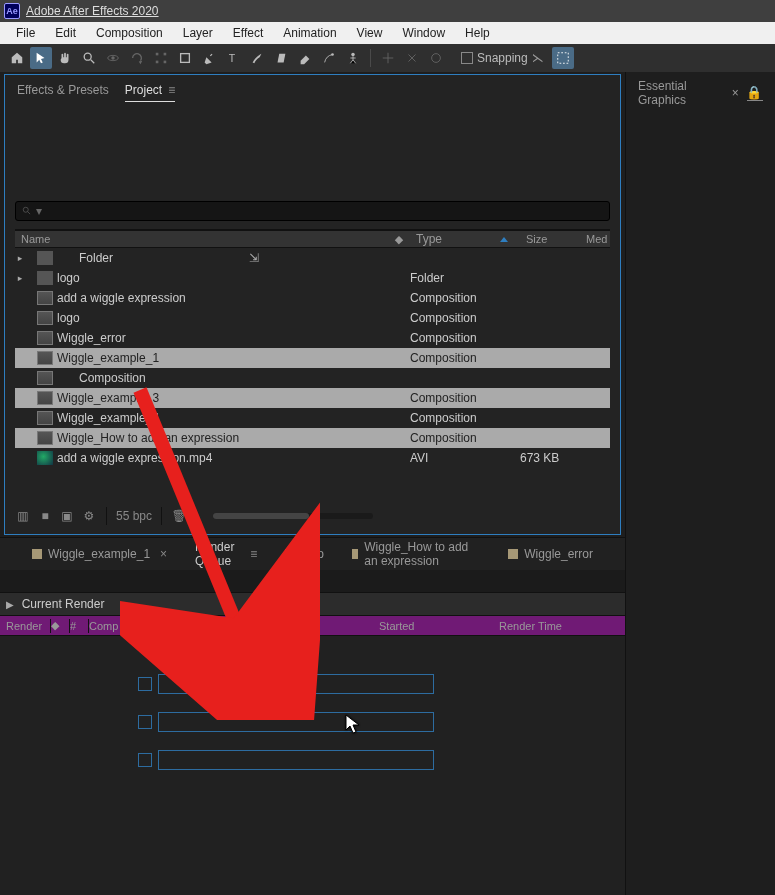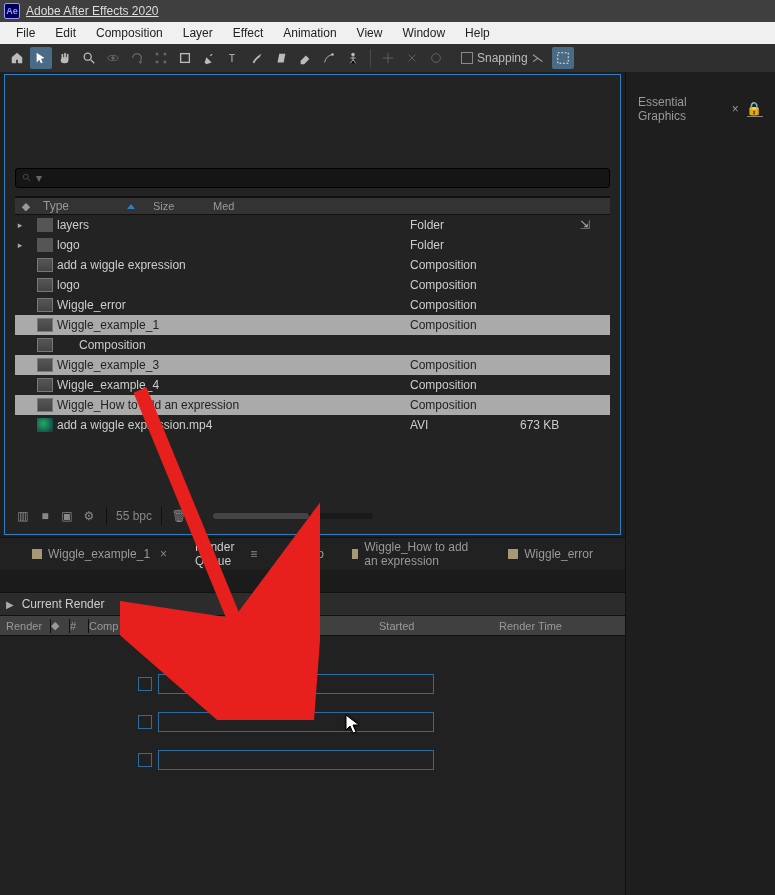--- a/index.html
+++ b/index.html
@@ -42,21 +42,21 @@
   .tool svg{width:14px;height:14px;}
   .tool.dim{color:#666;}
   .tool-sep{width:1px;height:18px;background:#4a4a4a;margin:0 4px;}
   .snapping{margin-left:12px;display:flex;align-items:center;gap:4px;color:#bbb;}
   .snapping .box{width:12px;height:12px;border:1px solid #888;}
 
   
   .main{display:flex;height:calc(100% - 22px - 22px - 28px);}
   .left-col{flex:1;display:flex;flex-direction:column;}
   .right-col{width:175px;background:var(--bg-dark);border-left:1px solid #111;}
-  .right-col .panel-head{padding:7px 12px;color:var(--text-dim);display:flex;justify-content:space-between;margin-top:16px;}
+  .right-col .panel-head{padding:7px 12px;color:var(--text-dim);display:flex;justify-content:space-between;}
   .right-col .panel-head .lock{font-size:13px;}
 
   
   .project-panel{border:1px solid var(--ae-blue);margin:2px 4px;background:#232323;height:461px;display:flex;flex-direction:column;}
   .panel-tabs{display:flex;gap:16px;padding:8px 12px 6px 12px;}
   .panel-tab{color:var(--text-dim);padding-bottom:4px;}
   .panel-tab.active{color:#ddd;border-bottom:1px solid #ddd;}
   .panel-tab .hamb{margin-left:6px;color:#888;}
 
   .project-preview{flex:0 0 85px;}
@@ -102,21 +102,21 @@
   .comp-tabs{display:flex;align-items:center;height:32px;padding:0 18px;gap:0;}
   .ctab{display:flex;align-items:center;gap:6px;padding:0 14px;height:100%;color:#999;position:relative}
   .ctab .sq{width:10px;height:10px;background:var(--tan)}
   .ctab .close{color:#888;margin-left:4px}
   .ctab.active{color:#ccc}
   .ctab .hamb{color:#888;margin-left:4px}
 
   .render-gap{height:22px;background:#1b1b1b}
   .current-render{height:24px;background:#2c2c2c;display:flex;align-items:center;padding:0 6px;gap:8px;border-top:1px solid #111;border-bottom:1px solid #111}
   .current-render .caret{font-size:10px;color:#aaa}
-  .rq-head{display:flex;align-items:center;height:20px;background:#404040;border-bottom:1px solid #111;padding:0 6px;}
+  .rq-head{display:flex;align-items:center;height:20px;background:#701a75;border-bottom:1px solid #111;padding:0 6px;}
   .rqcol{color:var(--text-dim);font-size:11px}
   .rqcol.render{width:44px}
   .rqcol.tag{width:18px}
   .rqcol.num{width:18px}
   .rqcol.comp{width:190px}
   .rqcol.status{width:100px}
   .rqcol.started{width:120px}
   .rqcol.rtime{width:120px}
 
   .rq-body{flex:1;position:relative;background:#212121}
@@ -262,46 +262,52 @@
       <svg viewBox="0 0 16 16">
         <rect x="2" y="2" width="12" height="12" fill="none" stroke="currentColor" stroke-dasharray="2"></rect>
       </svg>
     </div>
 </div>
 
 <div class="main">
   <div class="left-col">
 
     <div class="project-panel">
+      <div class="panel-tabs">
+        <div class="panel-tab">Effects &amp; Presets</div>
+        <div class="panel-tab active">
+          <span>Project</span><span class="hamb">≡</span>
+        </div>
+      </div>
       <div class="project-preview"></div>
 
       <div class="search">
         <svg viewBox="0 0 16 16">
             <circle cx="6" cy="6" r="4" fill="none" stroke="currentColor"></circle>
             <line x1="9" y1="9" x2="13" y2="13" stroke="currentColor"></line>
           </svg>
         <span style="color:#666">▾</span>
       </div>
 
       <div class="proj-table">
         <div class="proj-head">
+          <div class="col name">Name</div>
           <div class="col tag">◆</div>
           <div class="col type">
               <span>Type</span>
               <span class="sort-tri"></span>
             </div>
           <div class="col size">Size</div>
           <div class="col med">Med</div>
         </div>
         <div class="proj-rows" id="proj-rows">
             <div class="prow">
               <span class="disc">▸</span>
               <span class="indent"></span>
               <span class="icon folder"></span>
-              <span class="nm">layers</span>
               <span class="tagcell"><span class="swatch yellow"></span></span>
               <span class="typecell">Folder</span>
               <span class="sizecell"></span>
               <span class="medcell">⇲</span>
             </div>
             <div class="prow">
               <span class="disc">▸</span>
               <span class="indent"></span>
               <span class="icon folder"></span>
               <span class="nm">logo</span>

